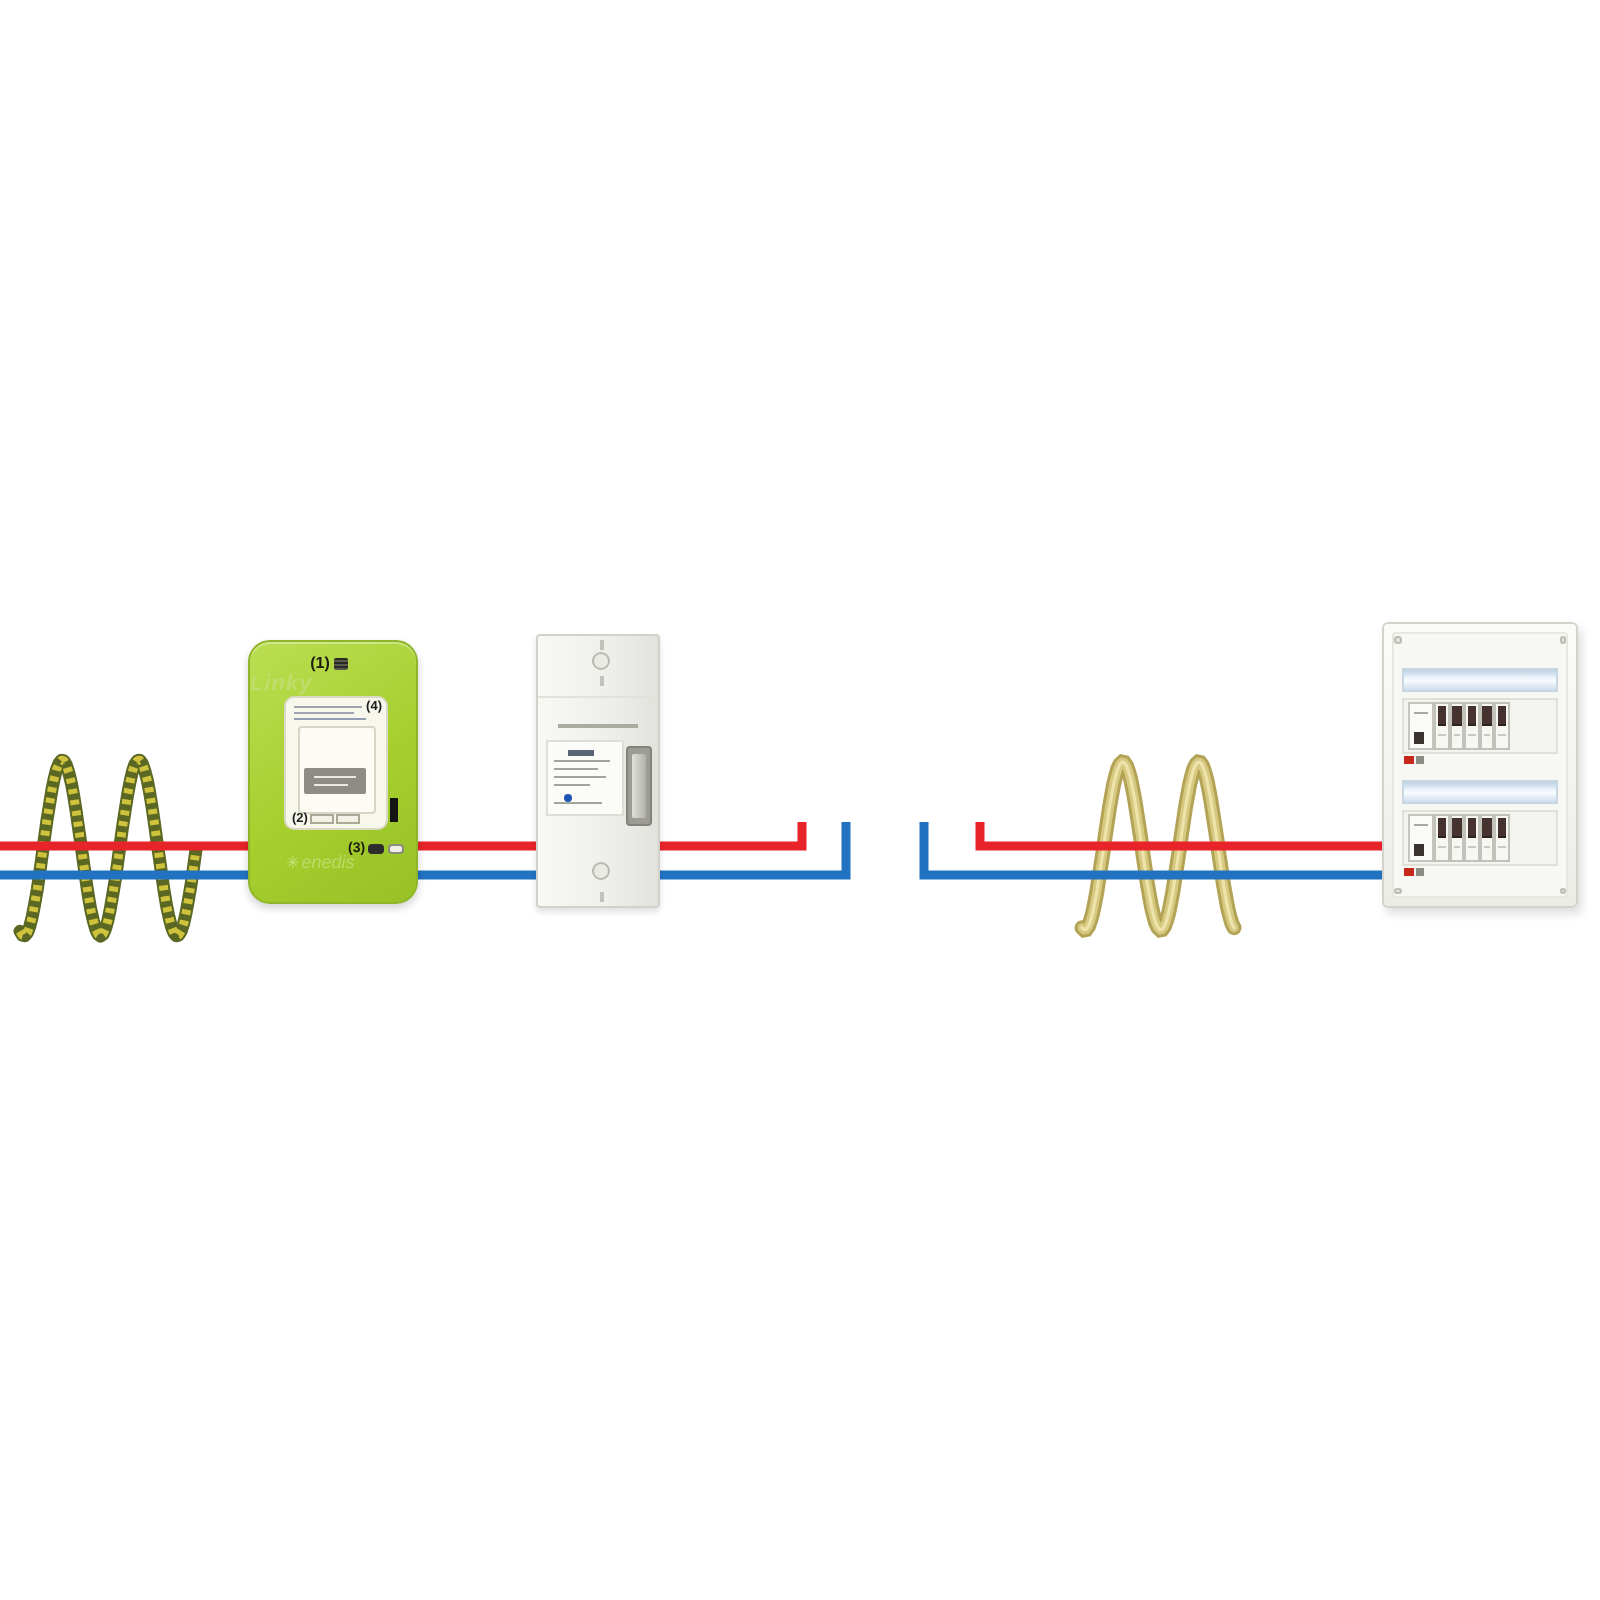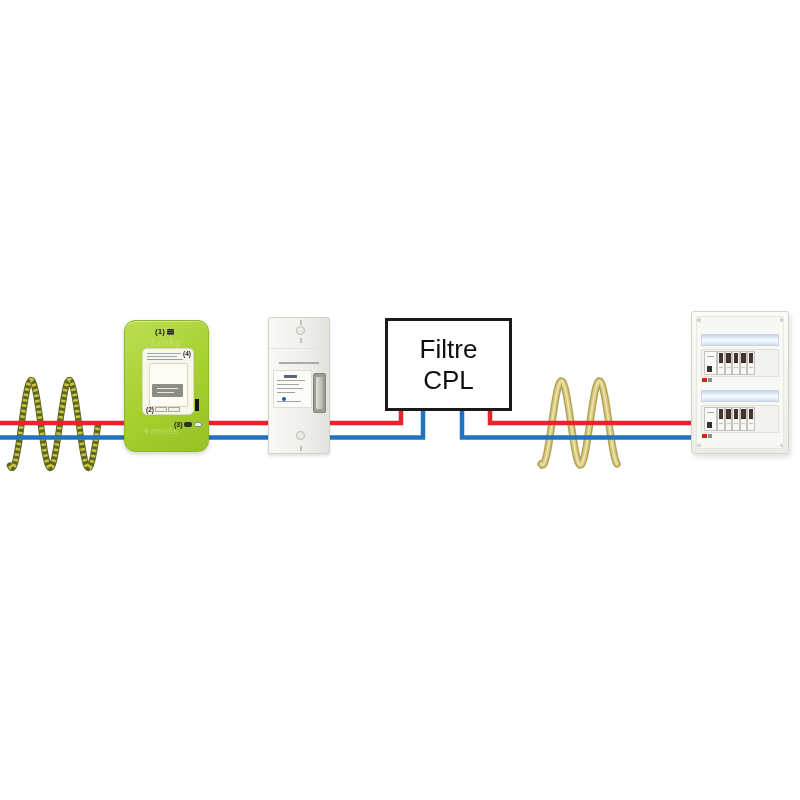--- a/index.html
+++ b/index.html
@@ -10,21 +10,21 @@
   .component{position:absolute;z-index:2;}
 
   
   .meter{left:124px;top:320px;width:83px;height:130px;border-radius:11px;
          background:linear-gradient(145deg,#bade52,#a6cf2e 55%,#97c126);
          border:1px solid #8fb52a;
          box-shadow:0 2px 4px rgba(0,0,0,.18), inset 0 1px 0 rgba(255,255,255,.35);}
   .meter .l1row{left:0;right:4px;top:6px;text-align:center;font-size:8px;font-weight:bold;color:#1c1c10;}
   .meter .disp-icon{display:inline-block;width:7px;height:6px;vertical-align:-1px;margin-left:2px;border-radius:1px;
          background:repeating-linear-gradient(180deg,#2a2a22 0 1px,#5a5a4c 1px 2px);}
-  .meter .brand{left:0;right:0;top:15px;text-align:center;font-style:italic;font-weight:bold;
+  .meter .brand{left:0;right:0;top:15px;text-align:left;font-style:italic;font-weight:bold;
          font-size:11px;letter-spacing:.5px;color:#c0dc6a;}
   .mpanel{left:17px;top:27px;width:50px;height:65px;background:#f7f7ec;border:1px solid #d9d9c6;border-radius:5px;}
   .mpanel .l4{top:1px;right:2px;font-size:6.5px;font-weight:bold;color:#1e1e1e;}
   .mhead{left:4px;top:4px;width:38px;}
   .mbar{height:1.3px;background:#8f97a5;margin-bottom:1.6px;opacity:.85;}
   .screen{left:6px;top:14px;width:37px;height:42px;background:#fcfcf5;border:1px solid #d6d6c6;border-radius:2px;}
   .band{left:2px;top:20px;width:31px;height:13px;background:#8d8d86;border-radius:1px;}
   .wbar{position:absolute;left:5px;height:1.2px;background:#e9e9e2;}
   .l2row{left:3px;bottom:1px;display:flex;align-items:center;gap:1px;}
   .l2row span{font-size:6.5px;font-weight:bold;color:#1e1e1e;}
@@ -147,24 +147,20 @@
       <div class="bline" style="top:30px;width:24px"></div>
     </div>
     <div class="c bdot"></div>
     <div class="c btoggle">
       <div class="c blever"></div>
     </div>
     <div class="c bscrew" style="top:113px"></div>
     <div class="c bdash" style="top:128px"></div>
   </div>
 
-  <div class="component filterbox">
-    <div>Filtre</div>
-    <div>CPL</div>
-  </div>
 
   <div class="component panel">
     <div class="c pinner"></div>
     <div class="c pscrew" style="left:5px;top:6px"></div>
     <div class="c pscrew" style="right:5px;top:6px"></div>
     <div class="c pscrew" style="left:5px;bottom:6px"></div>
     <div class="c pscrew" style="right:5px;bottom:6px"></div>
 
     <div class="c pstrip" style="top:22px"></div>
     <div class="c prow" style="top:37px">

